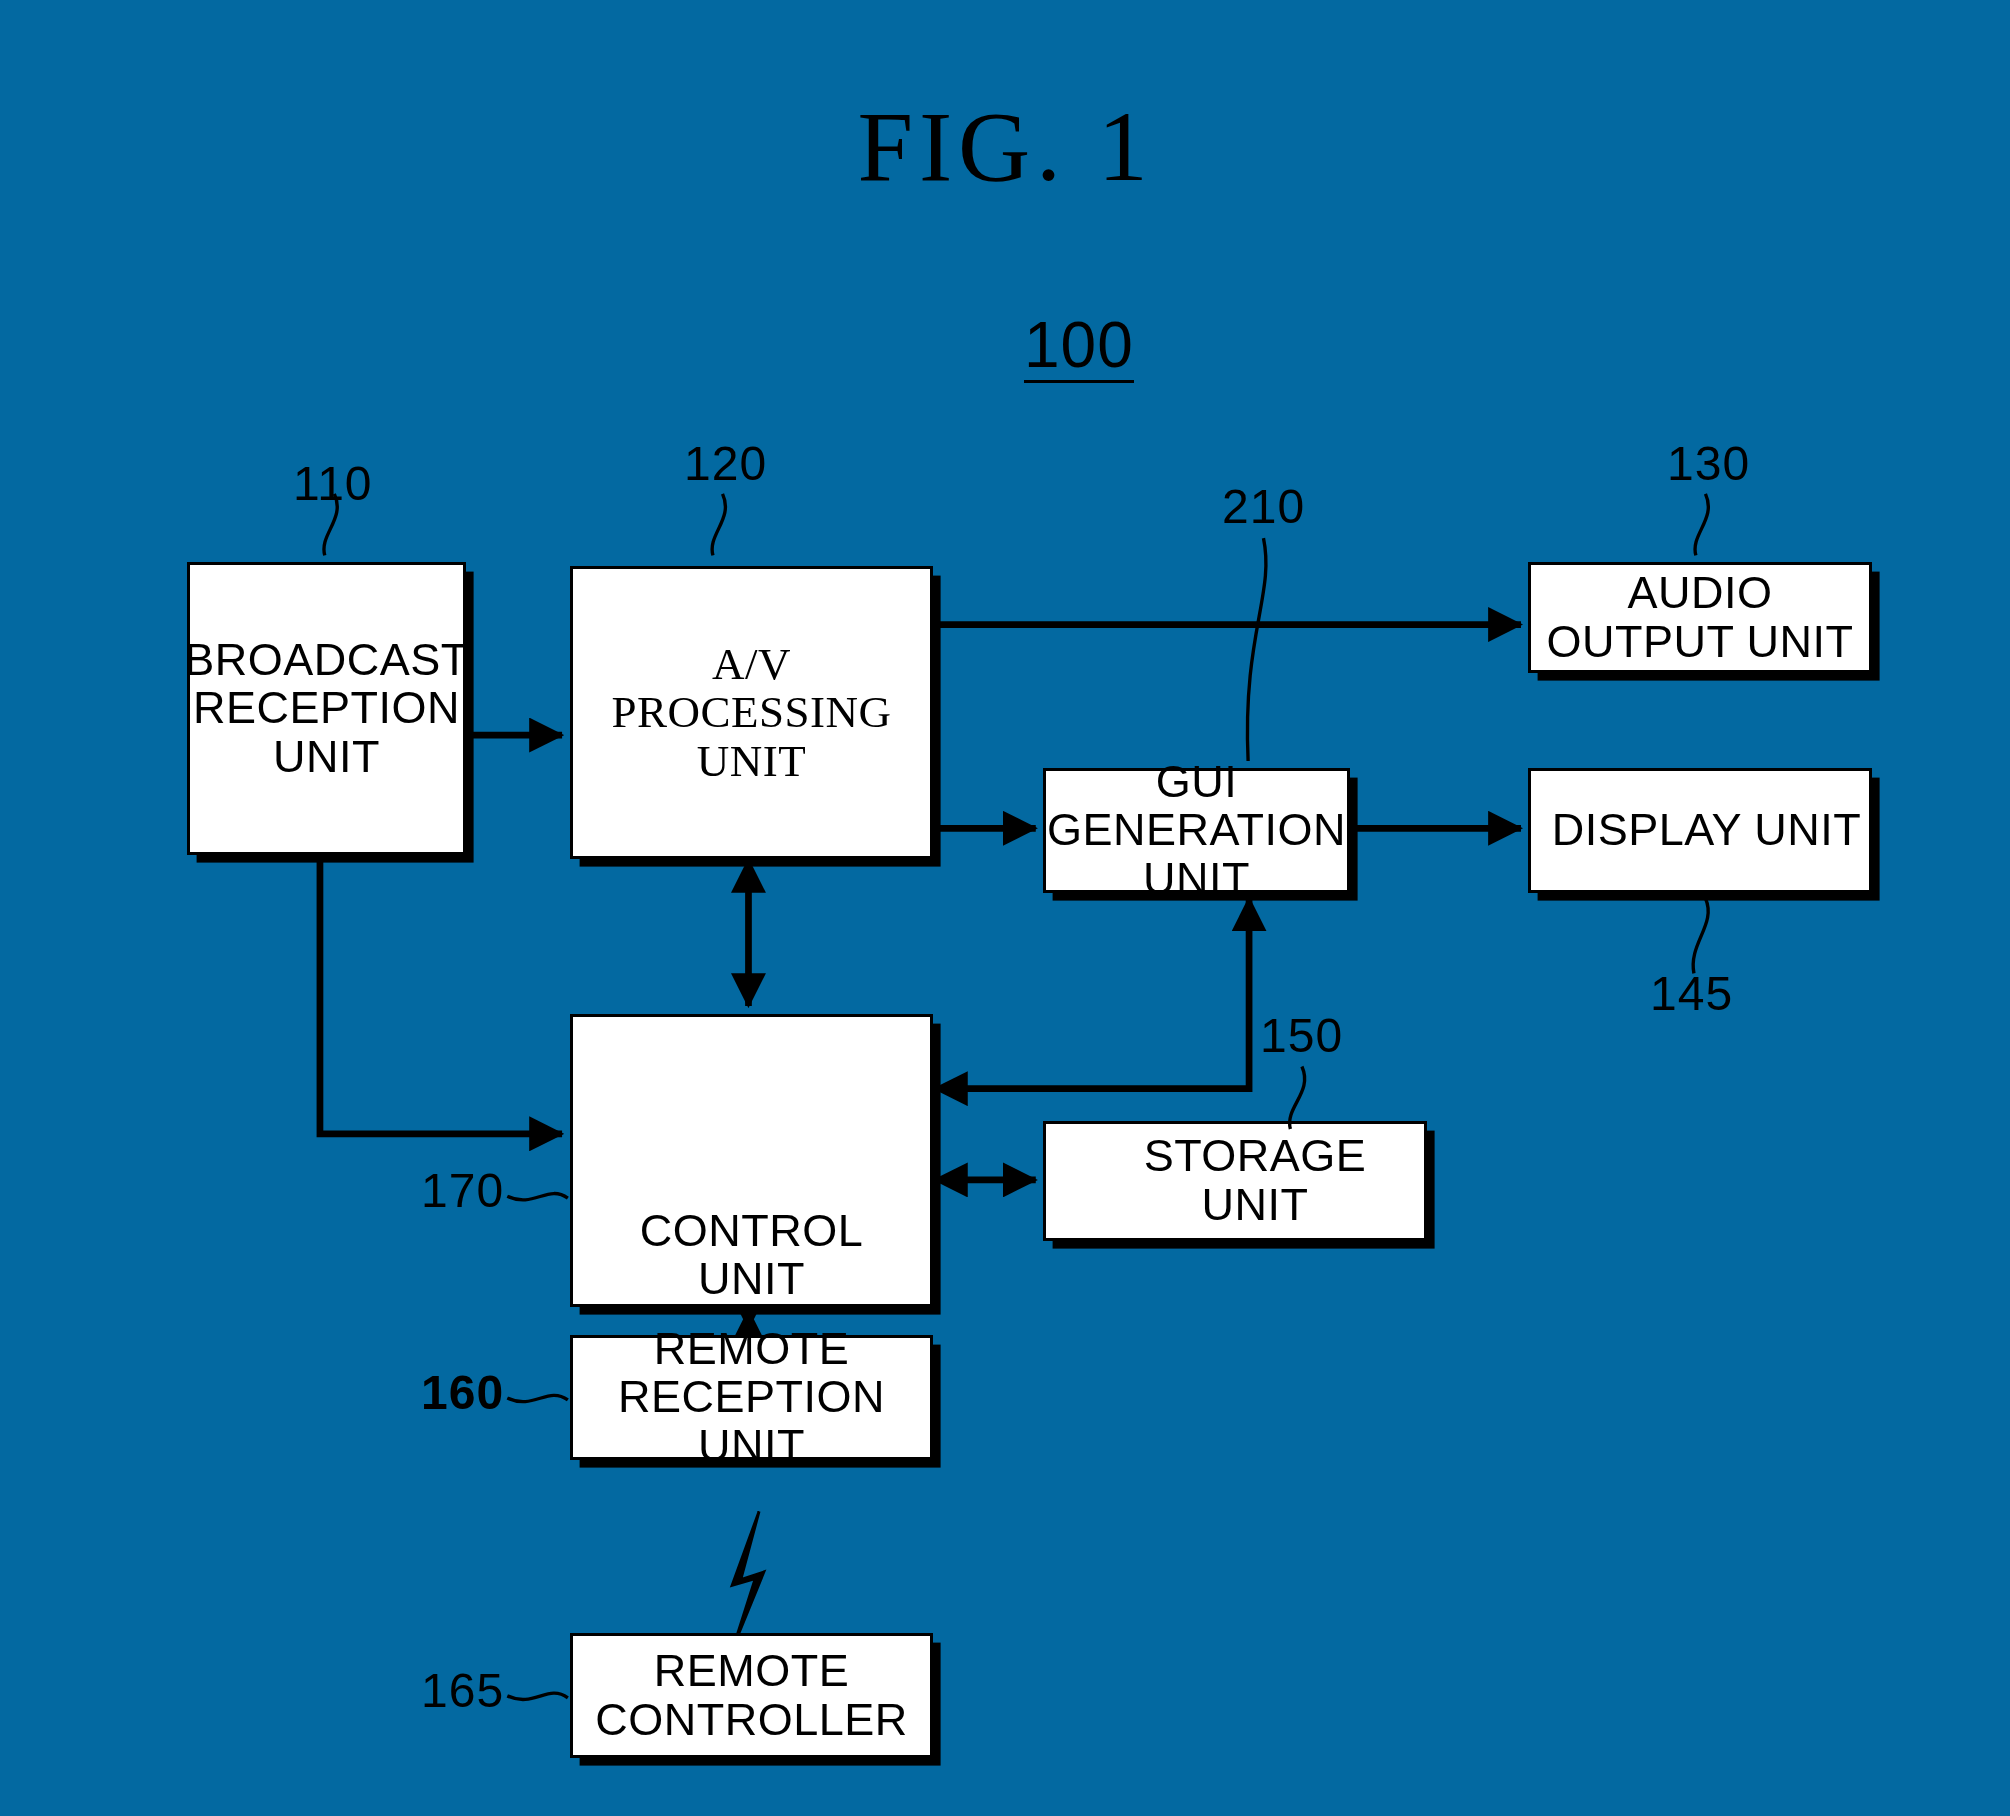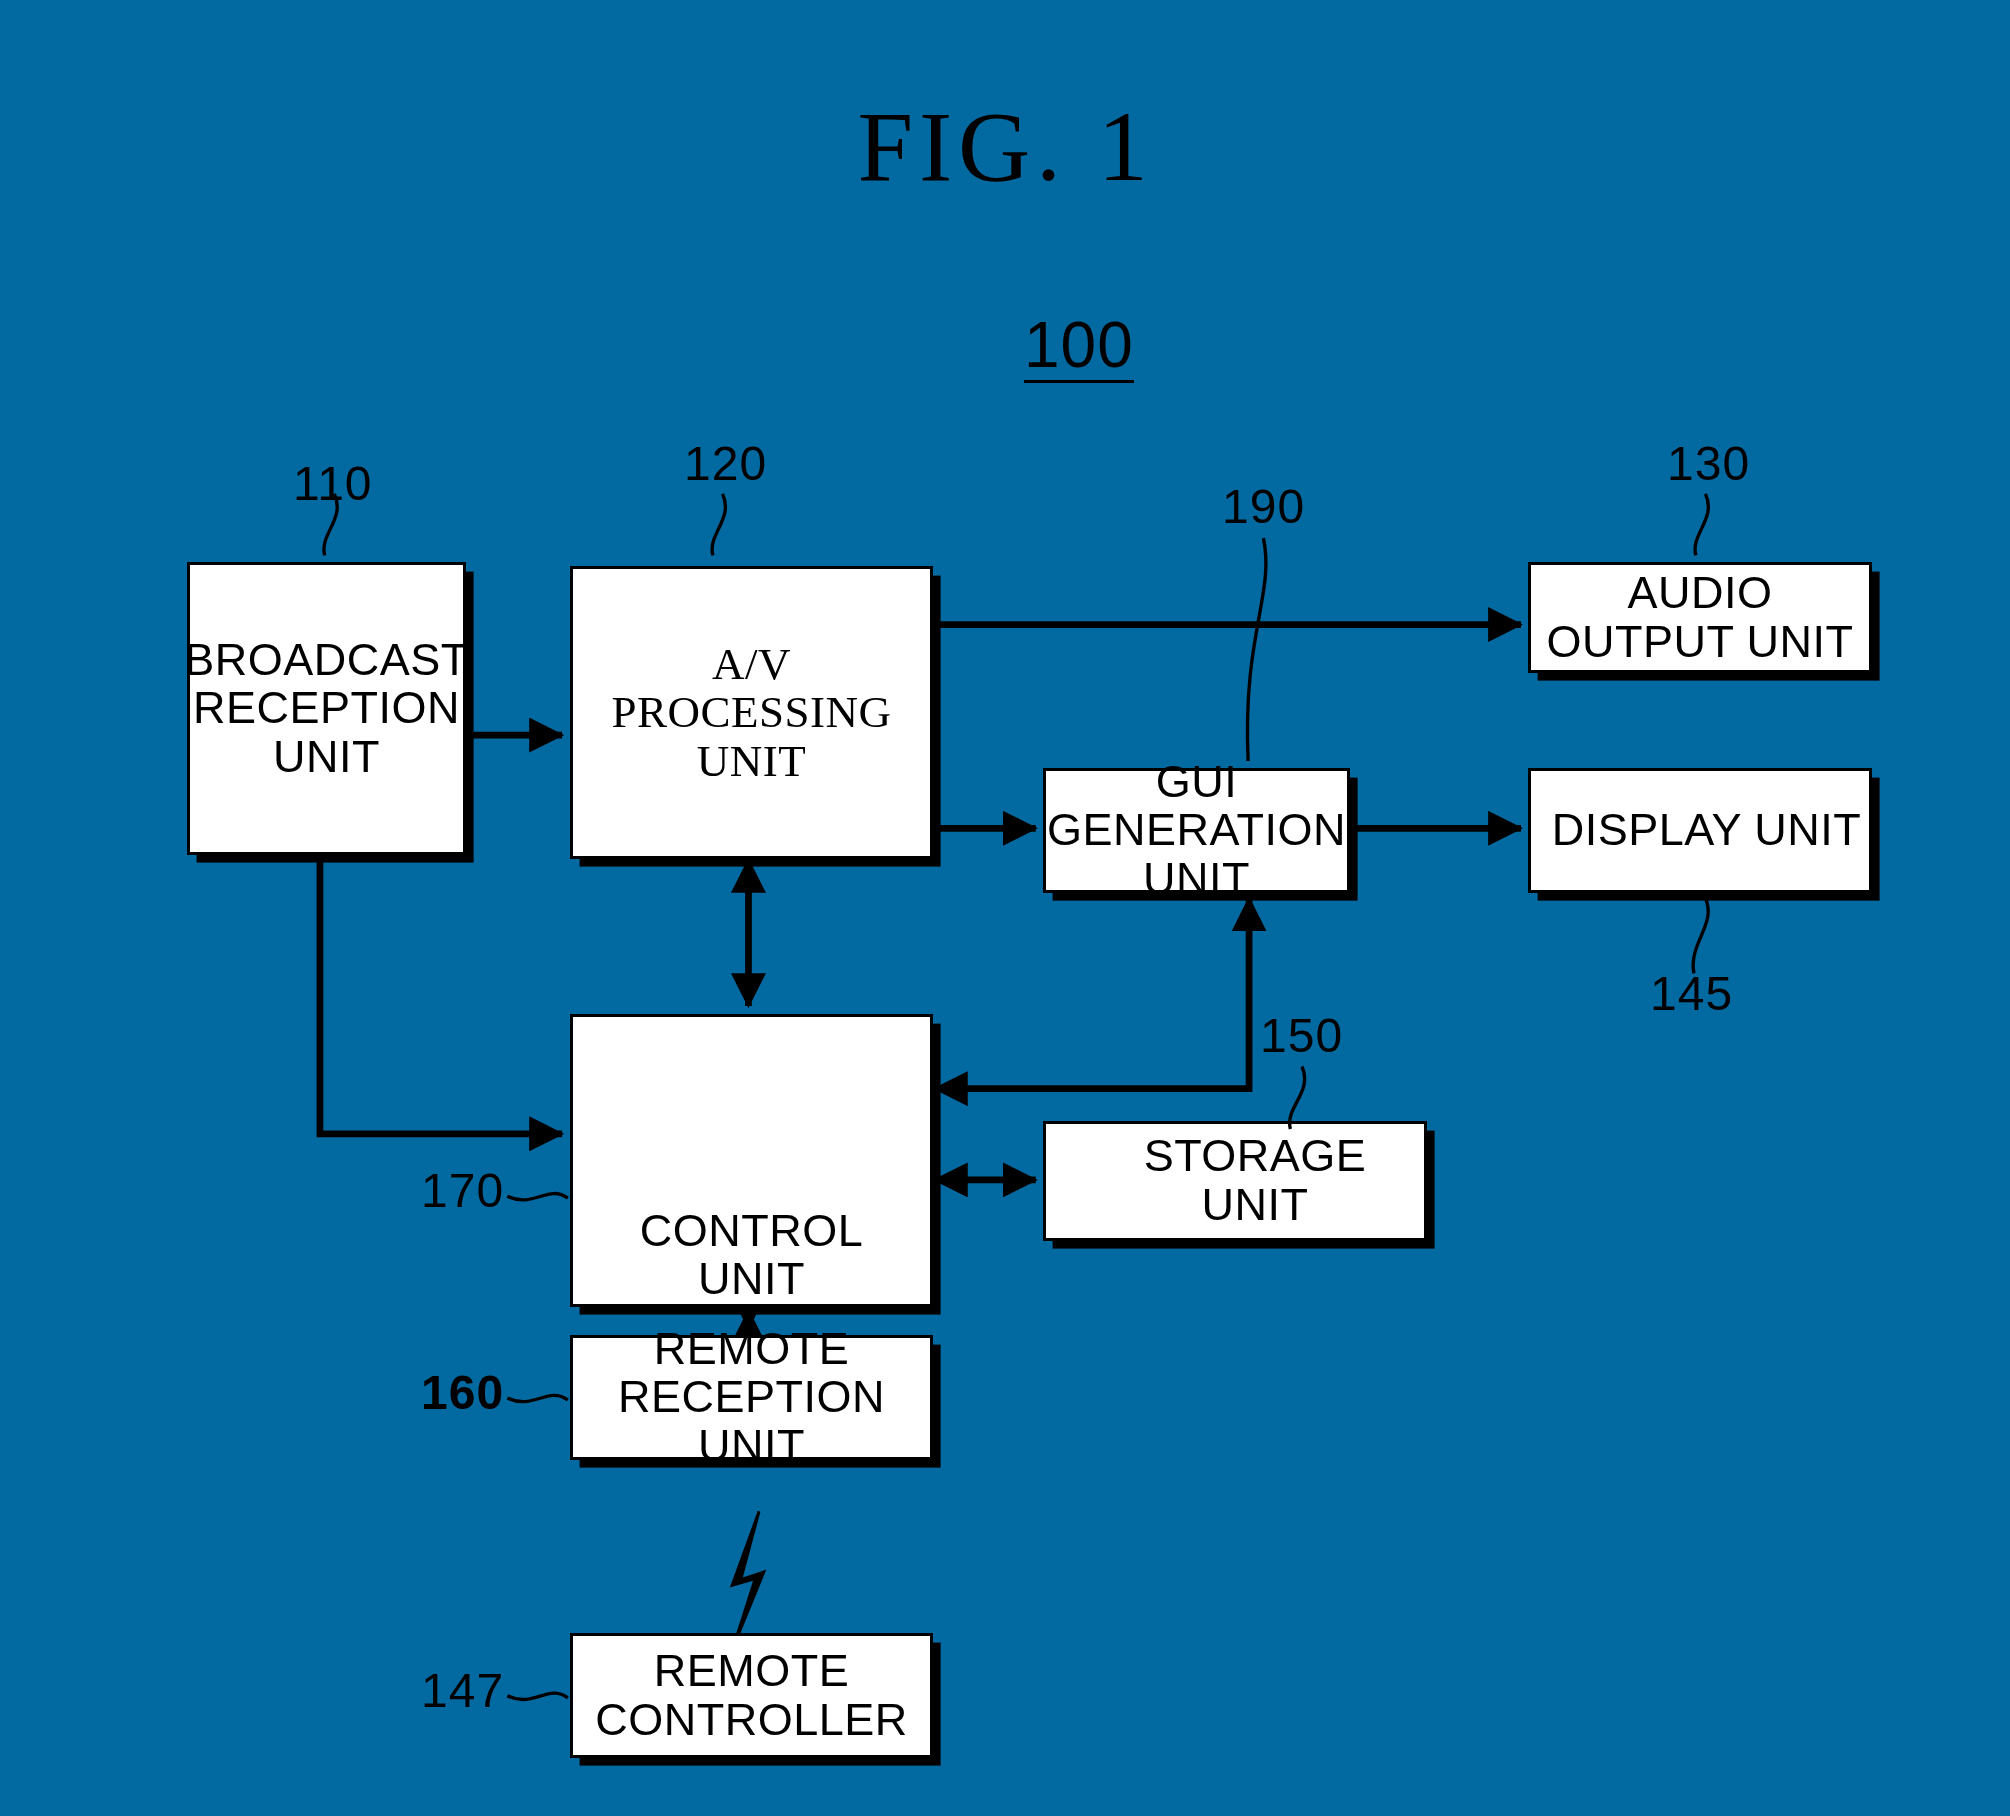--- a/index.html
+++ b/index.html
@@ -164,26 +164,26 @@
     <path d="M 528 1245 C 556 1258 570 1232 591 1247" fill="none" stroke="#000" stroke-width="3.5"></path>
 
     <path d="M 528 1455 C 556 1468 570 1442 591 1457" fill="none" stroke="#000" stroke-width="3.5"></path>
 
     <path d="M 528 1765 C 556 1778 570 1752 591 1767" fill="none" stroke="#000" stroke-width="3.5"></path>
   </svg>
 
   <div class="refnum" style="left:293px;  top:460px;">110</div>
   <div class="refnum" style="left:684px;  top:440px;">120</div>
   <div class="refnum" style="left:1667px; top:440px;">130</div>
-  <div class="refnum" style="left:1222px; top:483px;">190</div>
+  <div class="refnum" style="left:1222px; top:483px;">210</div>
   <div class="refnum" style="left:1650px; top:970px;">145</div>
   <div class="refnum" style="left:1260px; top:1012px;">150</div>
   <div class="refnum" style="left:421px;  top:1167px;">170</div>
   <div class="refnum" style="left:421px;  top:1369px;font-weight:bold;">160</div>
-  <div class="refnum" style="left:421px;  top:1667px;">147</div>
+  <div class="refnum" style="left:421px;  top:1667px;">165</div>
 
   <div class="block" style="left:187px; top:562px; width:279px; height:293px;">
     <span class="blabel">BROADCAST
 RECEPTION
 UNIT</span>
   </div>
 
   <div class="block" style="left:570px; top:566px; width:363px; height:293px;font-family:Liberation Serif, serif;">
     <span class="blabel">A/V
 PROCESSING

